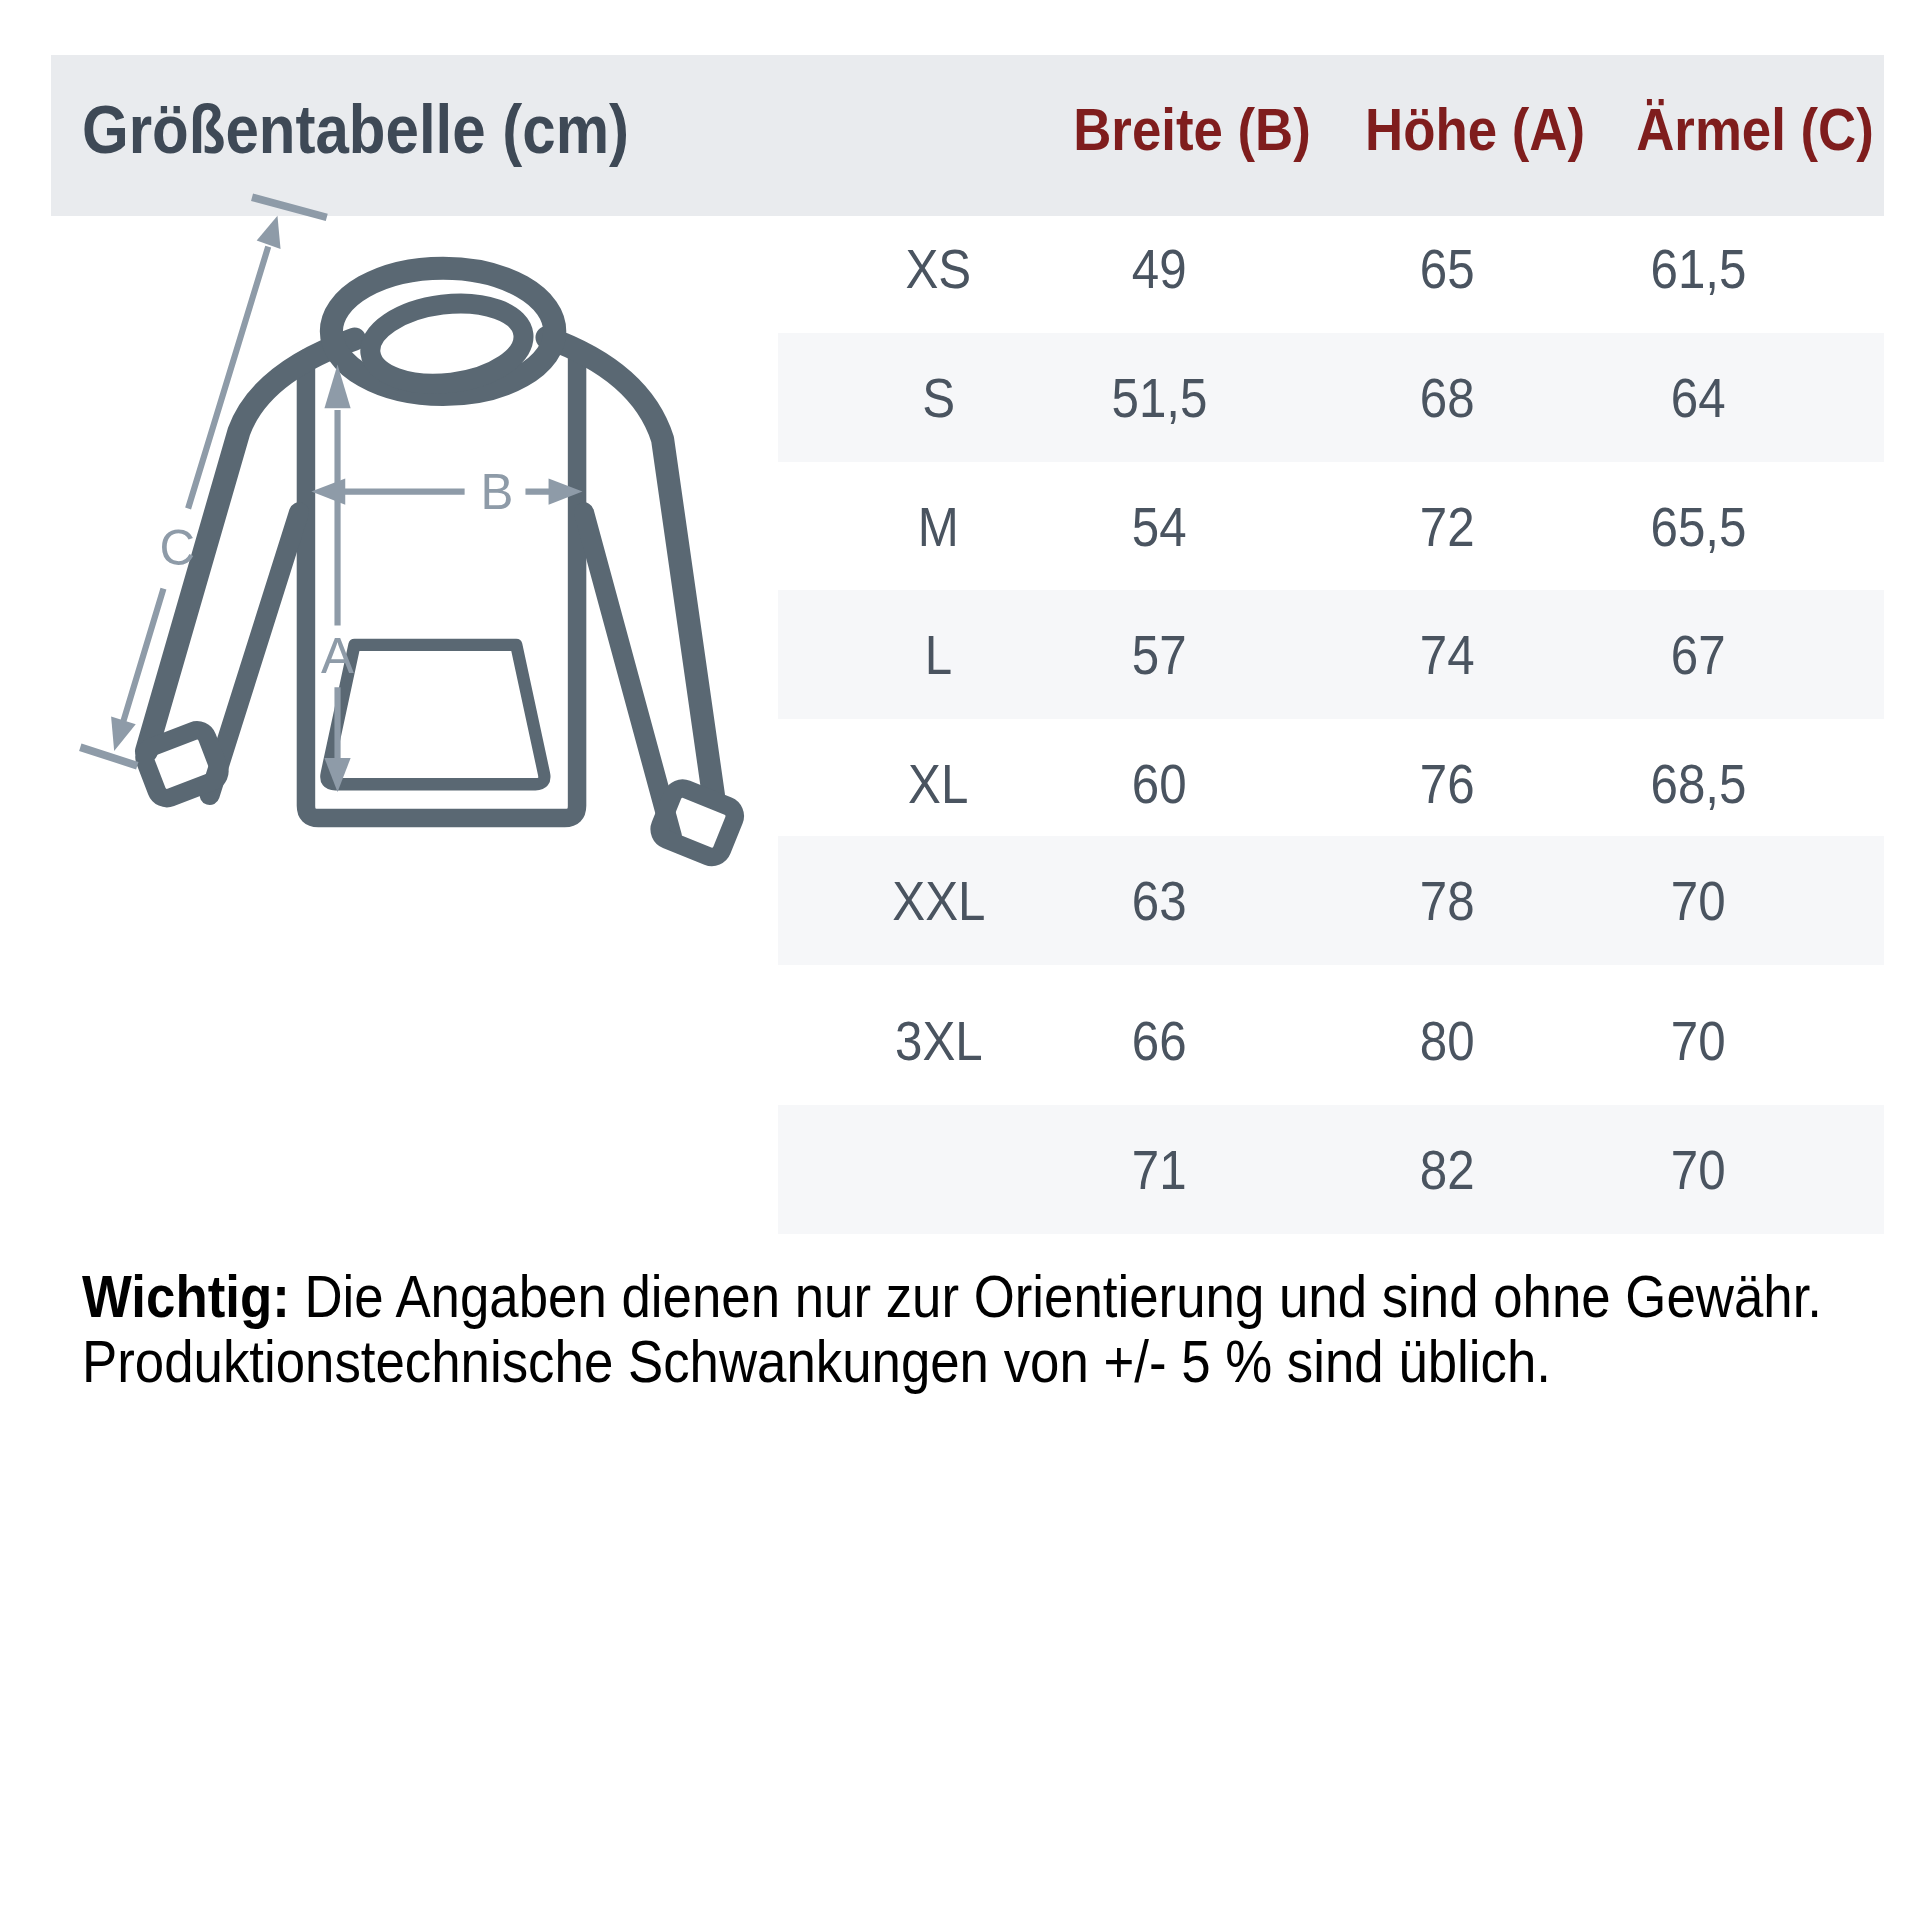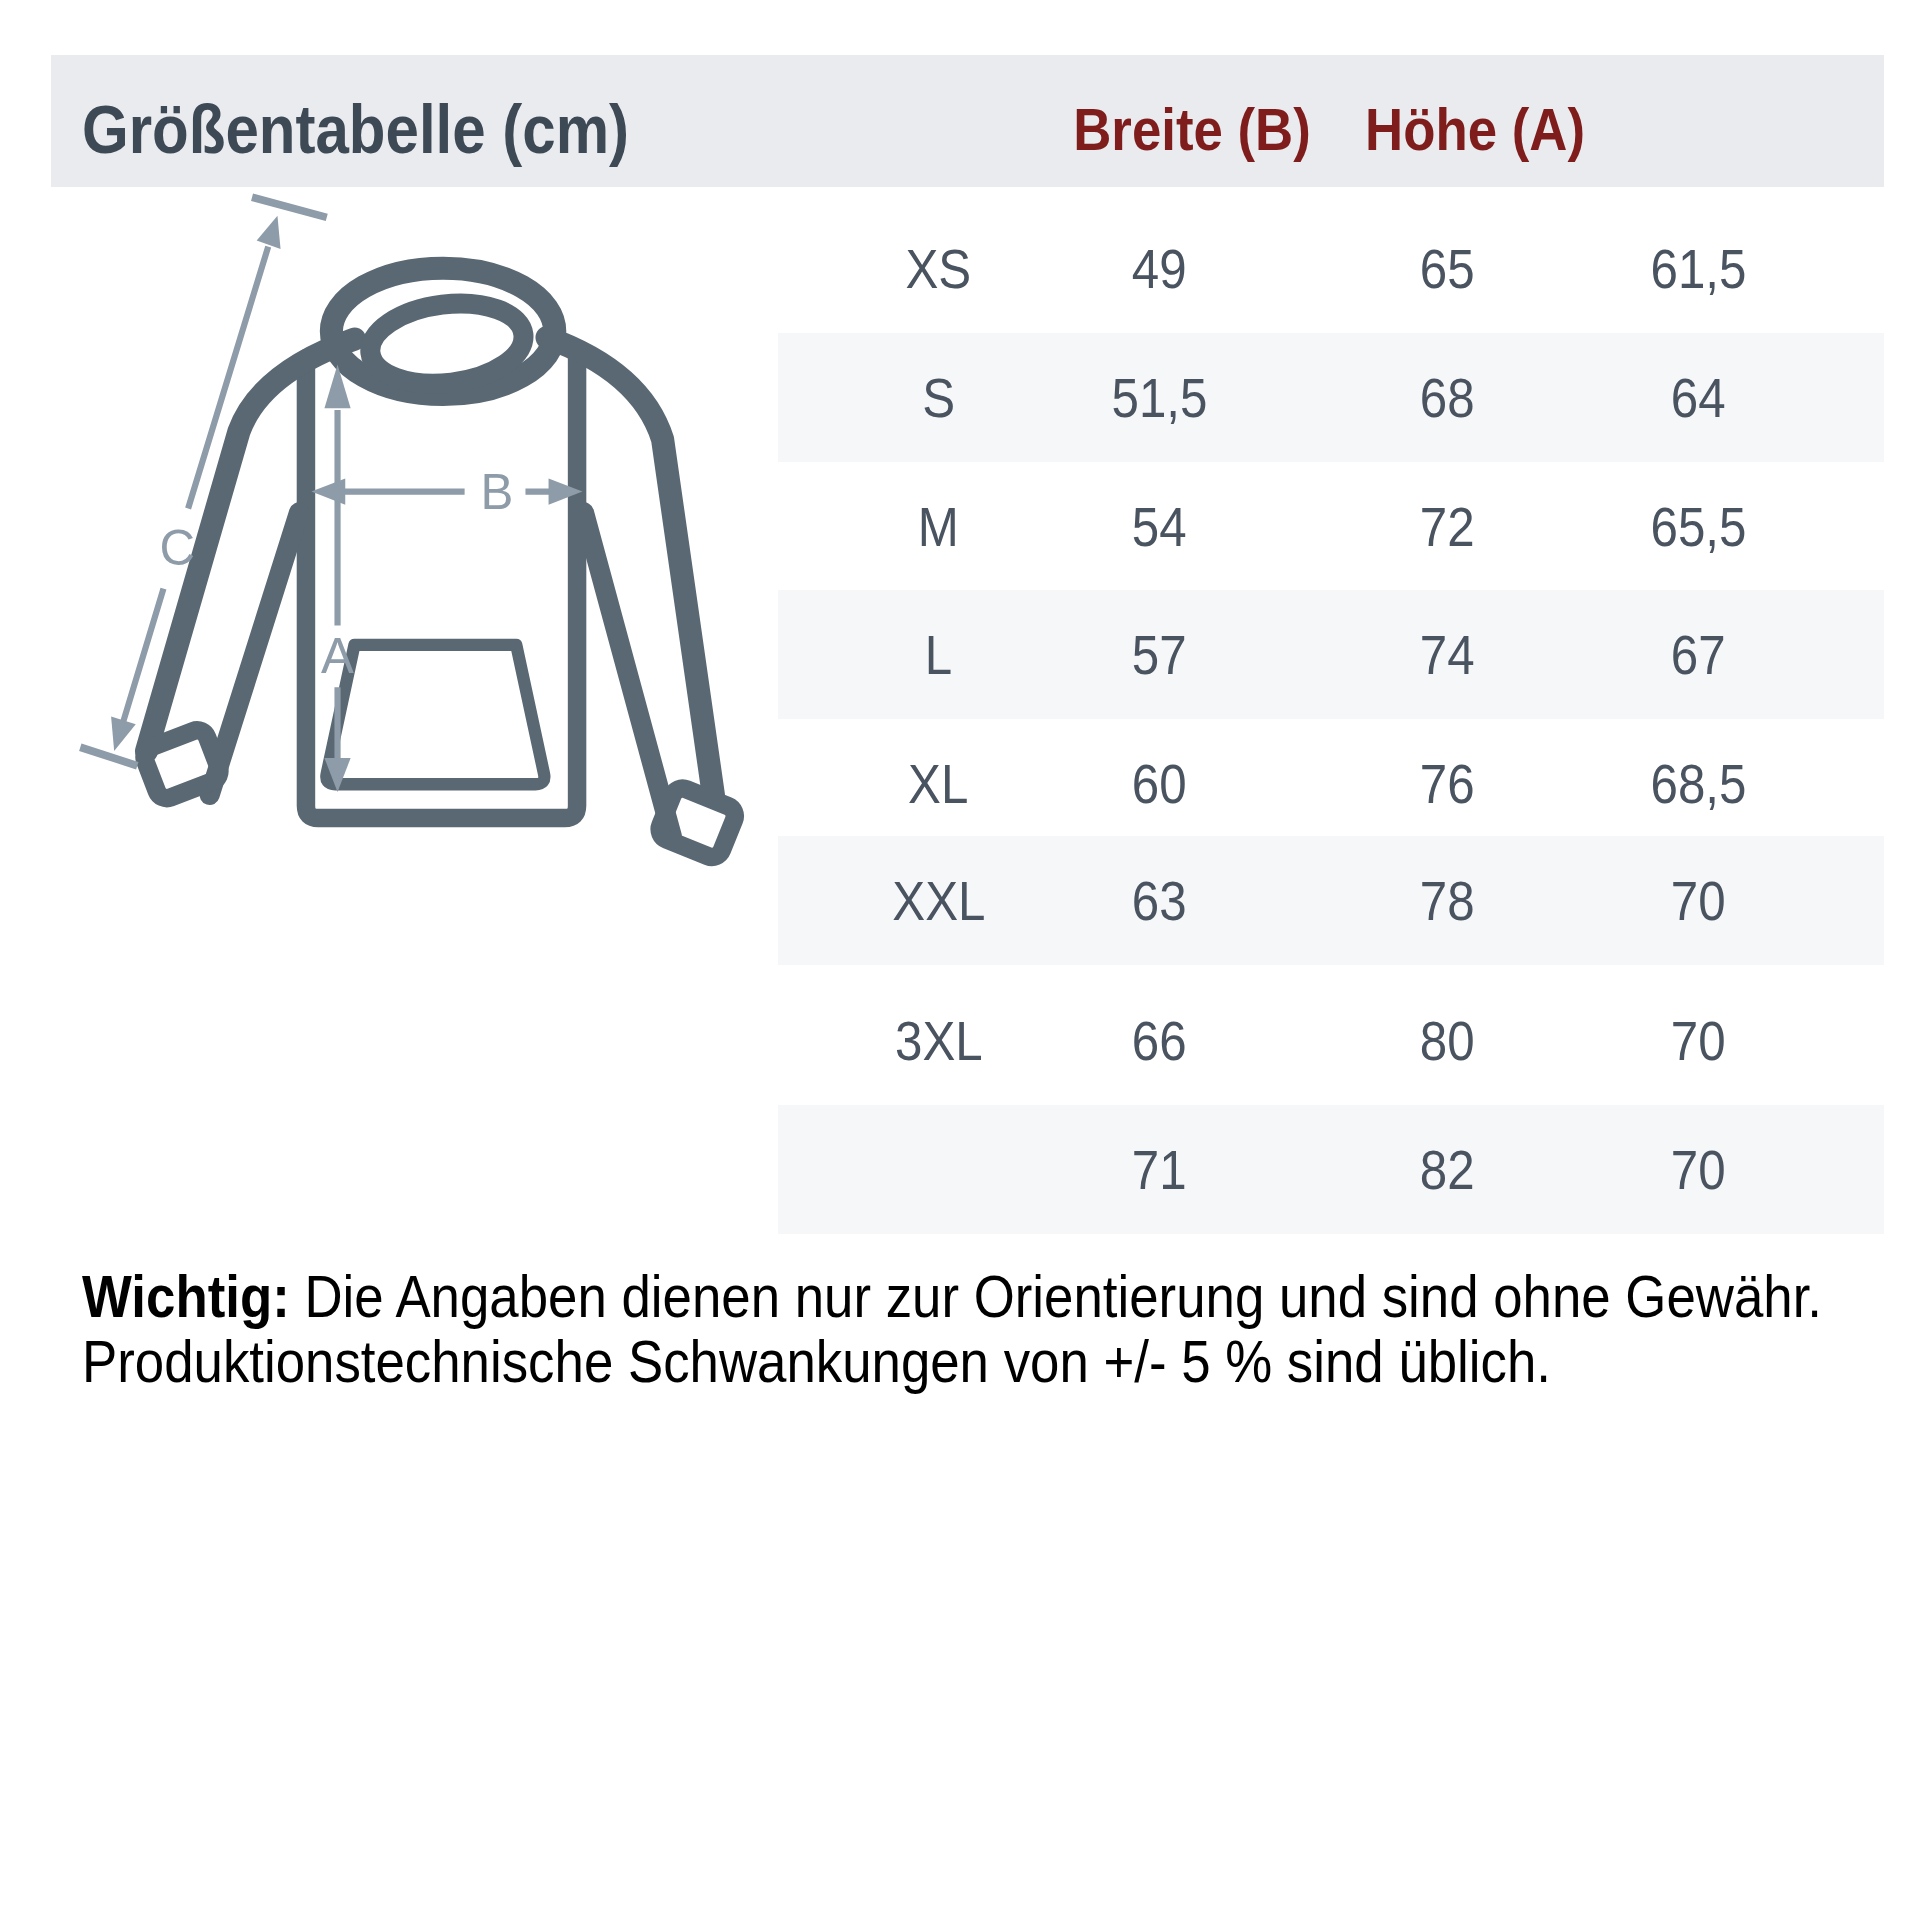--- a/index.html
+++ b/index.html
@@ -1,21 +1,21 @@
 <!DOCTYPE html>
 <html style="font-size:12.3px"><head>
 <meta charset="utf-8">
 <style>
   html,body{margin:0;padding:0;background:#ffffff;}
   #canvas{
     position:relative;width:1926px;height:1926px;background:#ffffff;
     font-family:"Liberation Sans", sans-serif;overflow:hidden;
   }
   
-  .header-bar{position:absolute;left:51px;top:55px;width:1833px;height:132px;background:#e9ebee;}
+  .header-bar{position:absolute;left:51px;top:55px;width:1833px;height:161px;background:#e9ebee;}
   .title{
     position:absolute;left:31px;top:0;height:149px;line-height:149px;
     font-size:69px;font-weight:bold;color:#3e4956;white-space:nowrap;
   }
   .col-head{
     position:absolute;top:0;height:149px;line-height:149px;width:324px;
     font-size:60px;font-weight:bold;color:#7f1d1d;text-align:center;white-space:nowrap;
   }
   .col-head.breite{left:979px;}  
   .col-head.hoehe{left:1262px;}   
@@ -46,20 +46,21 @@
 </style>
 </head>
 <body>
 
 <div id="canvas">
 
   <div class="header-bar">
     <div class="title"><span class="cx-left">Größentabelle (cm)</span></div>
     <div class="col-head breite"><span class="cx">Breite (B)</span></div>
     <div class="col-head hoehe"><span class="cx">Höhe (A)</span></div>
+    <div class="col-head aermel"><span class="cx">Ärmel (C)</span></div>
   </div>
 
   <svg class="diagram" viewBox="0 0 1000 940">
 
     <g stroke="#5a6873" fill="none" stroke-linecap="round" stroke-linejoin="round">
       <path d="M 337,225 L 337,806 Q 337,822 353,822 L 673,822 Q 689,822 689,806 L 689,225" stroke-width="24"></path>
       <path d="M 400,200 Q 278,243 250,320 L 130,735" stroke-width="30"></path>
       <path d="M 328,425 L 212,792" stroke-width="26"></path>
       <rect x="-43" y="-35" width="86" height="70" rx="14" stroke-width="24" transform="translate(176,752) rotate(-21)"></rect>
       <path d="M 650,198 Q 772,242 800,330 L 866,792" stroke-width="30"></path>

